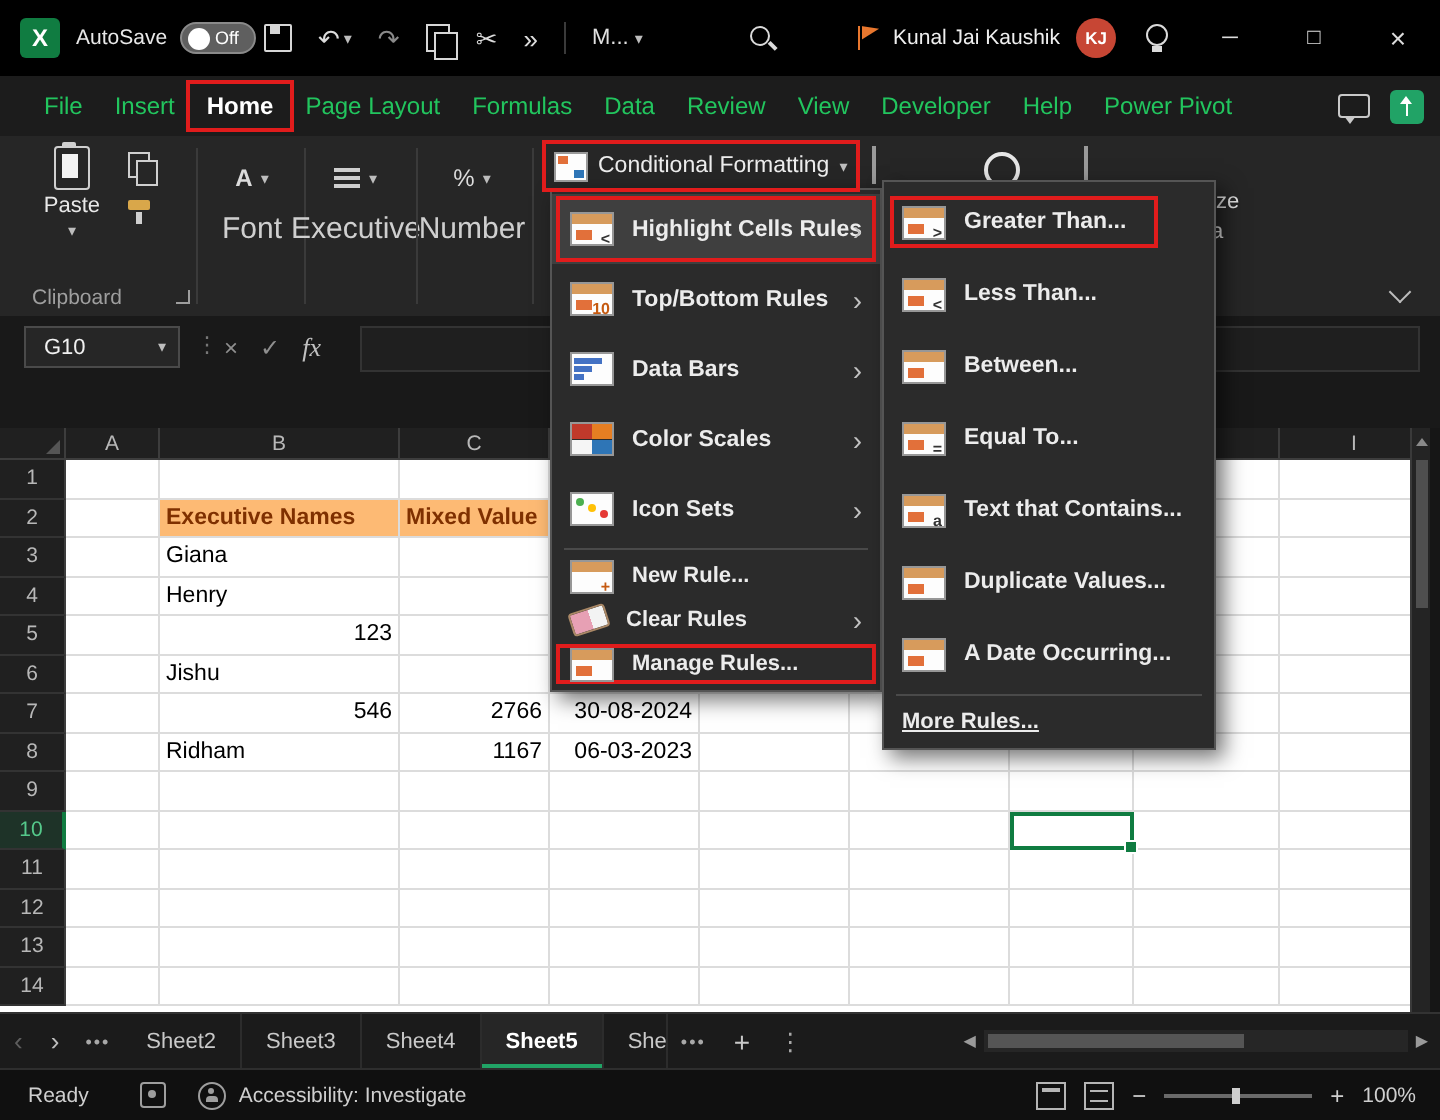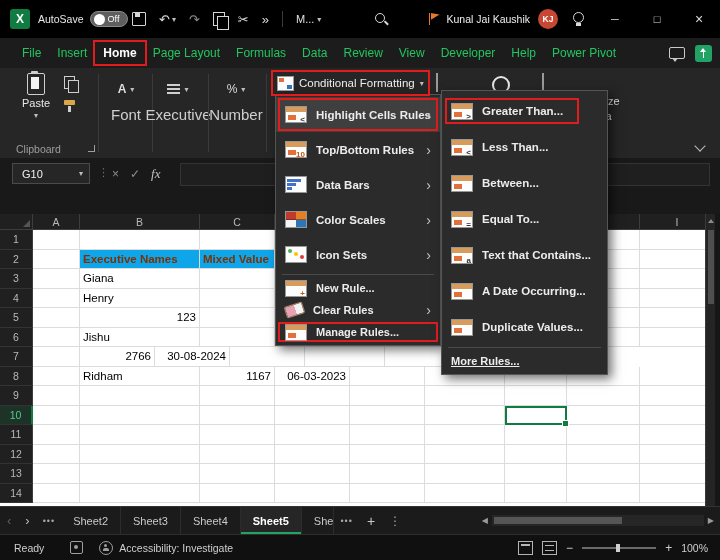--- a/index.html
+++ b/index.html
@@ -110,21 +110,21 @@
   .g-corner::after{content:"";position:absolute;right:2px;bottom:2px;border-left:7px solid transparent;border-bottom:7px solid #555;}
   .g-col{height:16px;border-right:1px solid #3d3d3d;border-bottom:1px solid #3d3d3d;color:#b8b8b8;font-size:10.5px;
          display:flex;align-items:center;justify-content:center;box-sizing:border-box;}
   .g-row{display:flex;height:19.5px;}
   .g-rnum{width:33px;background:#202020;border-right:1px solid #3d3d3d;border-bottom:1px solid #333;color:#b8b8b8;
           font-size:10.5px;display:flex;align-items:center;justify-content:center;box-sizing:border-box;}
   .g-rnum.sel{background:#1e3328;color:#55c98b;border-right:2px solid var(--green);}
   .g-cell{border-right:1px solid #dcdcdc;border-bottom:1px solid #dcdcdc;box-sizing:border-box;background:#fff;
           color:#000;font-size:11.5px;display:flex;align-items:center;padding:0 3px;white-space:nowrap;overflow:hidden;}
   .g-cell.num{justify-content:flex-end;}
-  .g-cell.orange{background:#0ea5e9;color:#7F3000;font-weight:bold;}
+  .g-cell.orange{background:#fdba74;color:#7F3000;font-weight:bold;}
   .selbox{position:absolute;border:2px solid var(--green);box-sizing:border-box;z-index:5;}
   .selbox::after{content:"";position:absolute;right:-4px;bottom:-4px;width:5px;height:5px;background:var(--green);border:1px solid #fff;}
   .vscroll{position:absolute;left:705px;top:0;width:10px;height:292px;background:#242424;border-left:1px solid #3a3a3a;box-sizing:border-box;}
   .vthumb{position:absolute;left:1.5px;top:16px;width:6px;height:74px;background:#4f4f4f;}
   .varr{position:absolute;left:2px;top:5px;border-left:3px solid transparent;border-right:3px solid transparent;border-bottom:4px solid #8a8a8a;}
 
   
   .cfmenu{position:absolute;left:275px;top:94px;width:166px;background:var(--mbg);border:1px solid #555;
           box-shadow:4px 4px 10px rgba(0,0,0,.55);z-index:50;padding:2px 0;box-sizing:border-box;}
   .cfsub{position:absolute;left:441px;top:90px;width:167px;background:var(--mbg);border:1px solid #555;
@@ -404,20 +404,21 @@
         <div class="g-cell" style="width: 75px;"></div>
         <div class="g-cell" style="width: 75px;"></div>
         <div class="g-cell" style="width: 80px;"></div>
         <div class="g-cell" style="width: 62px;"></div>
         <div class="g-cell" style="width: 73px;"></div>
         <div class="g-cell" style="width: 75px;"></div>
       </div>
       <div class="g-row">
         <div class="g-rnum">7</div>
         <div class="g-cell" style="width: 47px;"></div>
+        <div class="g-cell num" style="width: 120px;">546</div>
         <div class="g-cell num" style="width: 75px;">2766</div>
         <div class="g-cell num" style="width: 75px;">30-08-2024</div>
         <div class="g-cell" style="width: 75px;"></div>
         <div class="g-cell" style="width: 80px;"></div>
         <div class="g-cell" style="width: 62px;"></div>
         <div class="g-cell" style="width: 73px;"></div>
         <div class="g-cell" style="width: 75px;"></div>
       </div>
       <div class="g-row">
         <div class="g-rnum">8</div>
@@ -596,27 +597,27 @@
       <span class="ig">
           <span class="hl"></span>
           <span class="sym">a</span>
         </span>
       <span>Text that Contains...</span>
     </div>
     <div class="si">
       <span class="ig">
           <span class="hl"></span>
         </span>
+      <span>Duplicate Values...</span>
+    </div>
+    <div class="si">
+      <span class="ig">
+          <span class="hl"></span>
+        </span>
       <span>A Date Occurring...</span>
-    </div>
-    <div class="si">
-      <span class="ig">
-          <span class="hl"></span>
-        </span>
-      <span>Duplicate Values...</span>
     </div>
     <div class="msep"></div>
     <div class="si small">
       <span style="text-decoration:underline;">More Rules...</span>
     </div>
   </div>
 
   <div class="tabs">
     <span class="tnav dim">‹</span>
     <span class="tnav">›</span>

